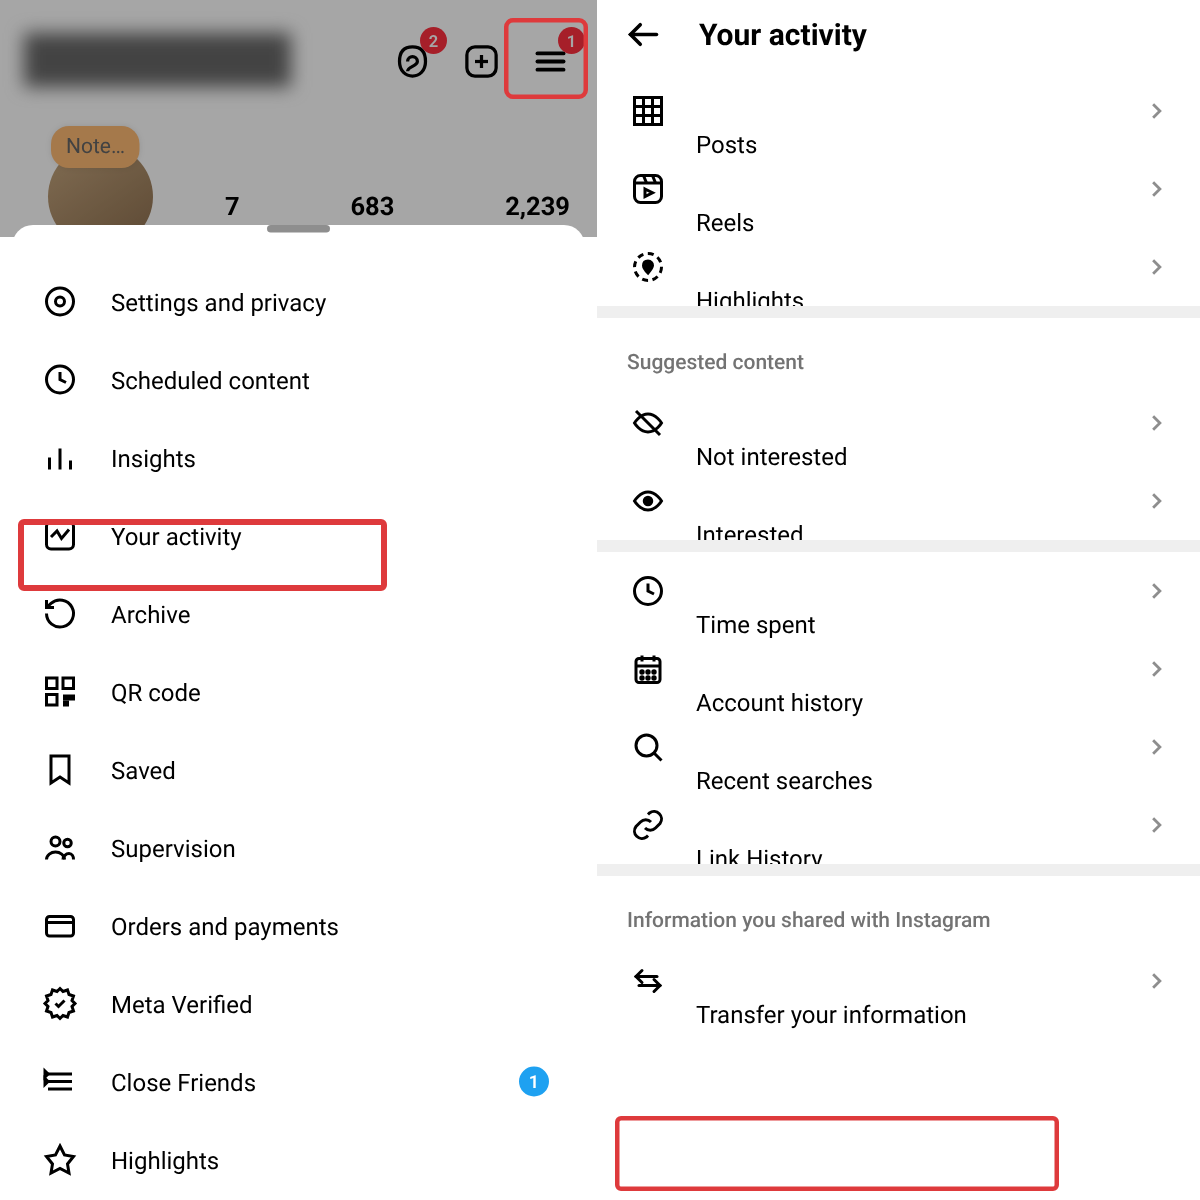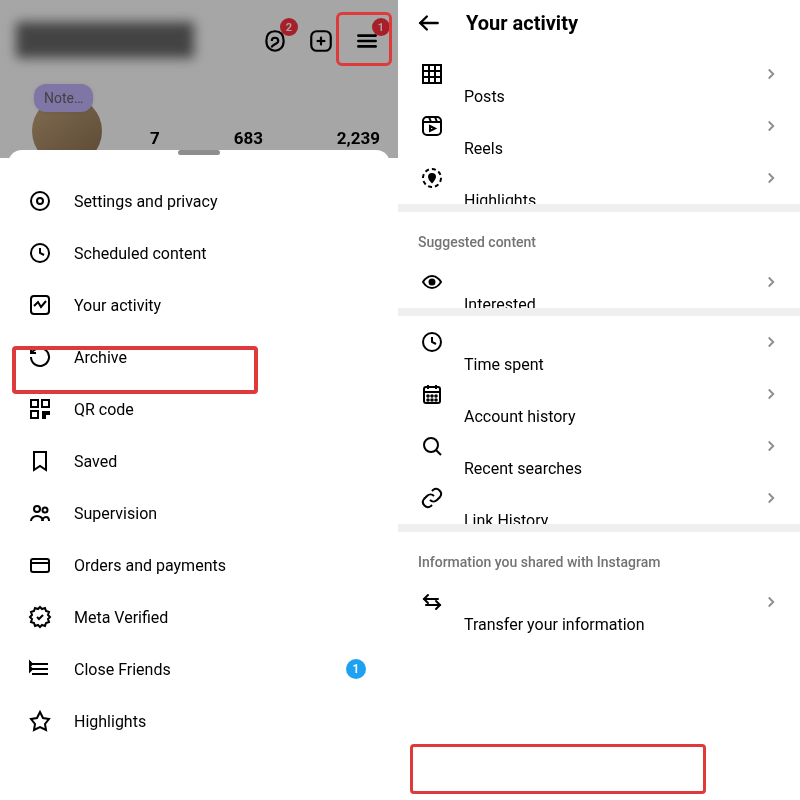--- a/index.html
+++ b/index.html
@@ -57,21 +57,21 @@
     display:flex; justify-content:space-between;
     font-weight:700; font-size:17px; color:#000;
   }
   .story-circle {
     position:absolute; left: 32px; bottom: -8px;
     width: 70px; height: 70px; border-radius:50%;
     background: linear-gradient(145deg,#c7a880,#8d6f4f);
   }
   .note-bubble {
     position:absolute; left: 34px; bottom: 46px;
-    background:#c4b5fd; border-radius: 12px; padding: 6px 10px;
+    background:#fdba74; border-radius: 12px; padding: 6px 10px;
     font-size:14px; color:#666; z-index:1;
     box-shadow: 0 0 4px rgba(0,0,0,.1);
   }
 
   
   .sheet {
     position: absolute; top: 150px; left:8px; right:8px; bottom:0;
     background:#fff;
     border-top-left-radius: 14px; border-top-right-radius: 14px;
     z-index: 10;
@@ -183,20 +183,30 @@
     </div>
     <div class="menu-row">
       <span class="mi">
           <svg width="24" height="24" viewBox="0 0 24 24" fill="none" stroke="#000" stroke-width="2">
             <circle cx="12" cy="12" r="9"></circle>
             <polyline points="12 7 12 12 16 14"></polyline>
           </svg>
         </span>
       <span class="menu-label">Scheduled content</span>
     </div>
+    <div class="menu-row">
+      <span class="mi">
+          <svg width="24" height="24" viewBox="0 0 24 24" fill="none" stroke="#000" stroke-width="2">
+            <line x1="5" y1="20" x2="5" y2="12"></line>
+            <line x1="12" y1="20" x2="12" y2="6"></line>
+            <line x1="19" y1="20" x2="19" y2="14"></line>
+          </svg>
+        </span>
+      <span class="menu-label">Insights</span>
+    </div>
     <div class="menu-row" style="position:relative">
       <span class="mi">
           <svg width="24" height="24" viewBox="0 0 24 24" fill="none" stroke="#000" stroke-width="2">
             <rect x="3" y="3" width="18" height="18" rx="3"></rect>
             <polyline points="6 13 10 9 13 14 18 8"></polyline>
           </svg>
         </span>
       <span class="menu-label">Your activity</span>
     </div>
     <div class="menu-row">
@@ -340,20 +350,34 @@
     <span class="chev">
         <svg width="18" height="18" viewBox="0 0 24 24" fill="none" stroke="currentColor" stroke-width="2.5">
           <polyline points="9 6 15 12 9 18"></polyline>
         </svg>
       </span>
   </div>
 
   <div class="section-gap"></div>
   <div class="section-title">Suggested content</div>
 
+  <div class="rp-row">
+    <span class="ri">
+        <svg width="24" height="24" viewBox="0 0 24 24" fill="none" stroke="#000" stroke-width="2">
+          <path d="M3 12s3.5-6 9-6 9 6 9 6-3.5 6-9 6-9-6-9-6z"></path>
+          <line x1="4" y1="4" x2="20" y2="20"></line>
+        </svg>
+      </span>
+    <span class="rp-label">Not interested</span>
+    <span class="chev">
+        <svg width="18" height="18" viewBox="0 0 24 24" fill="none" stroke="currentColor" stroke-width="2.5">
+          <polyline points="9 6 15 12 9 18"></polyline>
+        </svg>
+      </span>
+  </div>
   <div class="rp-row">
     <span class="ri">
         <svg width="24" height="24" viewBox="0 0 24 24" fill="none" stroke="#000" stroke-width="2">
           <path d="M3 12s3.5-6 9-6 9 6 9 6-3.5 6-9 6-9-6-9-6z"></path>
           <circle cx="12" cy="12" r="2.5" fill="#000"></circle>
         </svg>
       </span>
     <span class="rp-label">Interested</span>
     <span class="chev">
         <svg width="18" height="18" viewBox="0 0 24 24" fill="none" stroke="currentColor" stroke-width="2.5">

